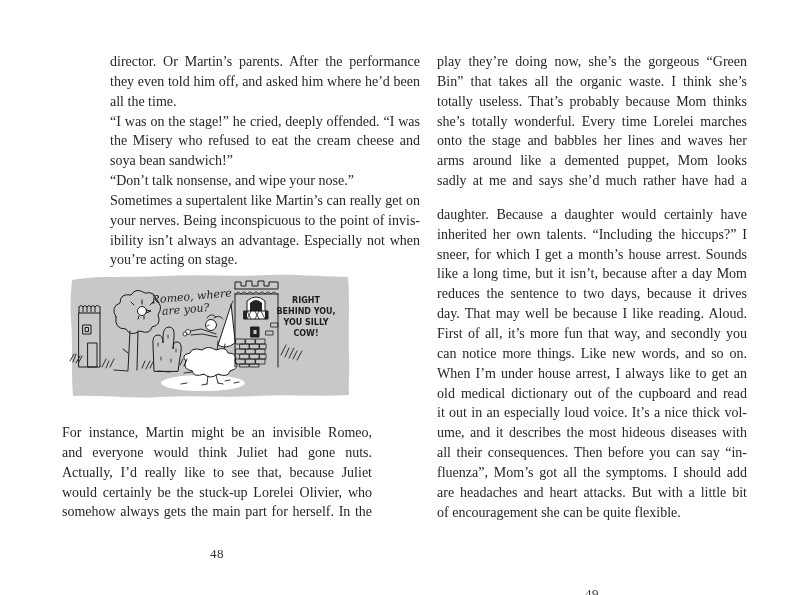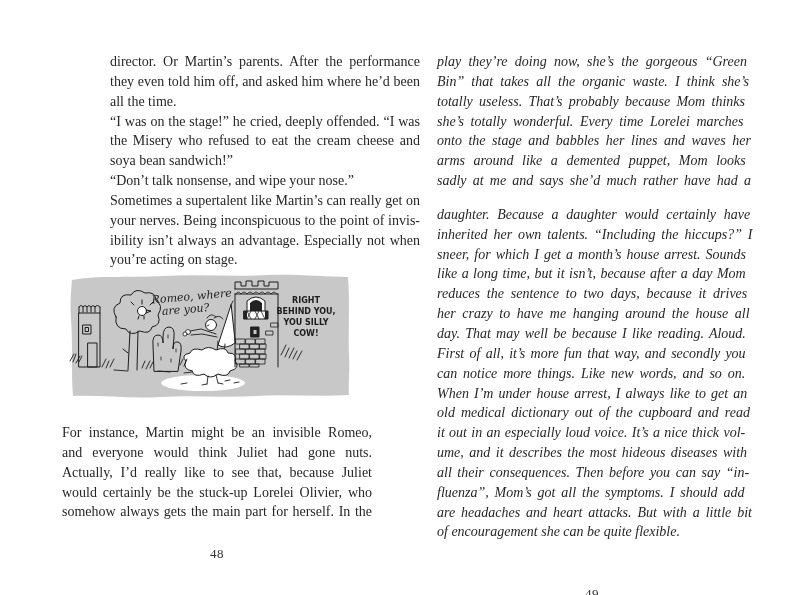--- a/index.html
+++ b/index.html
@@ -7,21 +7,21 @@
     width:793px; height:595px; position:relative; overflow:hidden;
     background:#ffffff;
     font-family:"Liberation Serif","DejaVu Serif",serif;
     color:#262626;
   }
   .page { position:absolute; inset:0; }
   .text-block { position:absolute; width:310px; font-size:14px; line-height:19.85px; }
   .line { white-space:nowrap; height:19.85px; overflow:visible; }
   #left-text-top  { left:62px;  top:52px;margin-left:48px; }
   #left-text-bottom { left:62px; top:423px; }
-  #right-text { left:437px; top:52px;font-style:italic; }
+  #right-text { left:437px; top:52px; }
   .page-number { position:absolute; top:546px; width:310px; text-align:center;
                  font-size:13px; letter-spacing:0.5px; color:#333; }
   #left-page-number  { left:62px; }
   #right-page-number { left:437px;margin-top:40px; }
   figure.illustration { position:absolute; left:68px; top:273px; width:284px; height:127px; margin:0; }
   figure.illustration svg { display:block; }
   text { font-family:"DejaVu Sans",sans-serif; }
   .script-text { font-family:"DejaVu Serif",serif; font-style:italic; }
 </style>
 </head>
@@ -161,21 +161,20 @@
         <div class="line just" style="word-spacing: 2.78125px;">totally useless. That’s probably because Mom thinks</div>
         <div class="line just" style="word-spacing: 3.13542px;">she’s totally wonderful. Every time Lorelei marches</div>
         <div class="line just" style="word-spacing: 3.03993px; text-align: center;">onto the stage and babbles her lines and waves her</div>
         <div class="line just" style="word-spacing: 5.07143px;">arms around like a demented puppet, Mom looks</div>
         <div class="line just" style="word-spacing: 2.69844px;">sadly at me and says she’d much rather have had a</div>
         <div class="line just" style="word-spacing: 4.17448px; margin-top: 14px;">daughter. Because a daughter would certainly have</div>
         <div class="line just" style="word-spacing: 2.41071px;">inherited her own talents. “Including the hiccups?” I</div>
         <div class="line just" style="word-spacing: 1.5434px;">sneer, for which I get a month’s house arrest. Sounds</div>
         <div class="line just" style="word-spacing: 0.954545px;">like a long time, but it isn’t, because after a day Mom</div>
         <div class="line just" style="word-spacing: 3.32422px;">reduces the sentence to two days, because it drives</div>
-        <div class="line just" style="word-spacing: 3.12847px;">her crazy to have me hanging around the house all</div>
         <div class="line just" style="word-spacing: 1.74479px;">day. That may well be because I like reading. Aloud.</div>
         <div class="line just" style="word-spacing: 1.77344px;">First of all, it’s more fun that way, and secondly you</div>
         <div class="line just" style="word-spacing: 2.38889px;">can notice more things. Like new words, and so on.</div>
         <div class="line just" style="word-spacing: 1.64844px;">When I’m under house arrest, I always like to get an</div>
         <div class="line just" style="word-spacing: 2.49805px;">old medical dictionary out of the cupboard and read</div>
         <div class="line just" style="word-spacing: 0.825284px;">it out in an especially loud voice. It’s a nice thick vol-</div>
         <div class="line just" style="word-spacing: 1.95703px;">ume, and it describes the most hideous diseases with</div>
         <div class="line just" style="word-spacing: 2.0957px;">all their consequences. Then before you can say “in-</div>
         <div class="line just" style="word-spacing: 2.39258px;">fluenza”, Mom’s got all the symptoms. I should add</div>
         <div class="line just" style="word-spacing: 2.3941px;">are headaches and heart attacks. But with a little bit</div>

